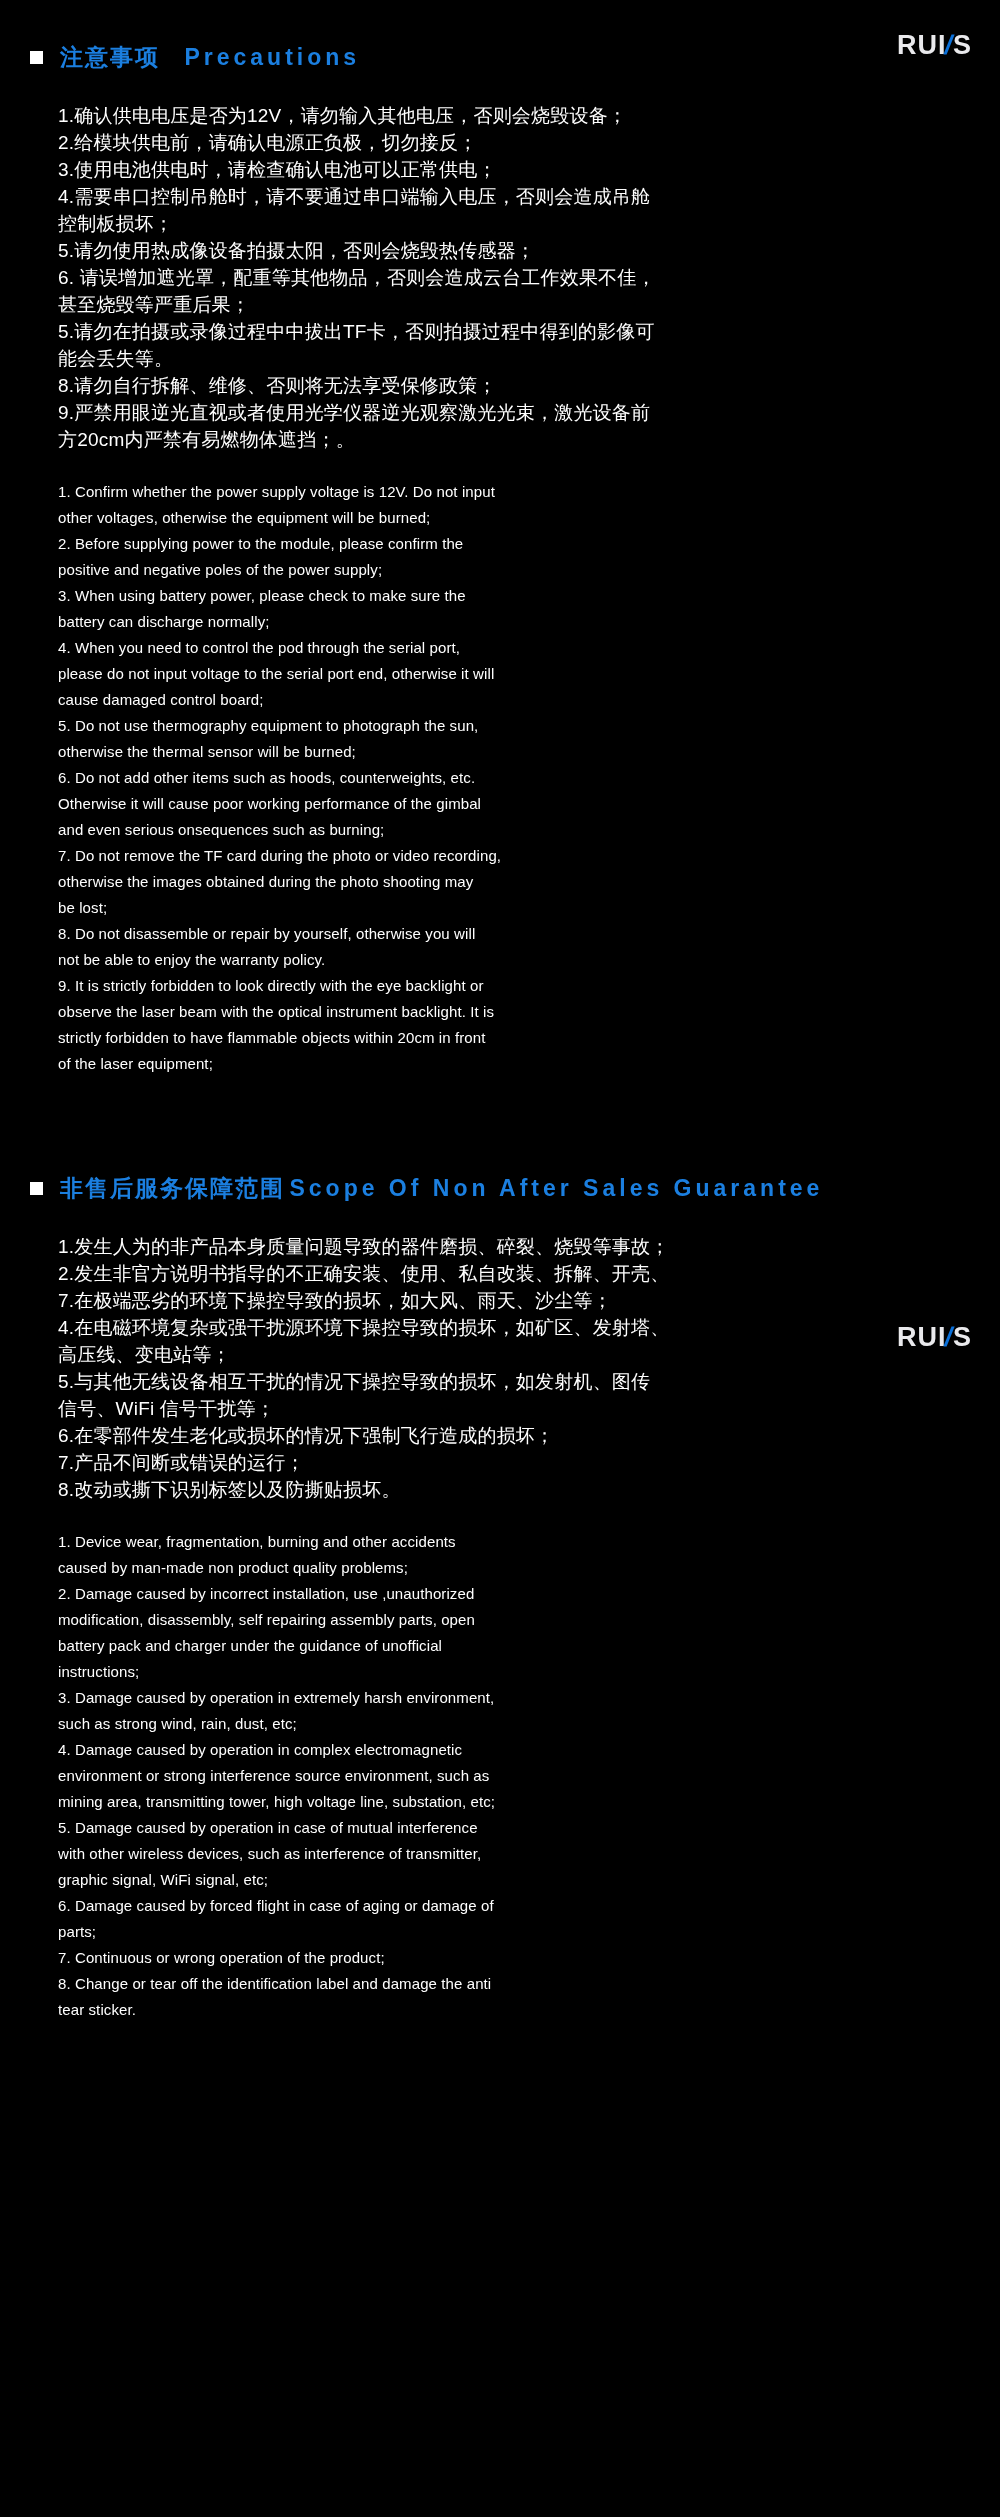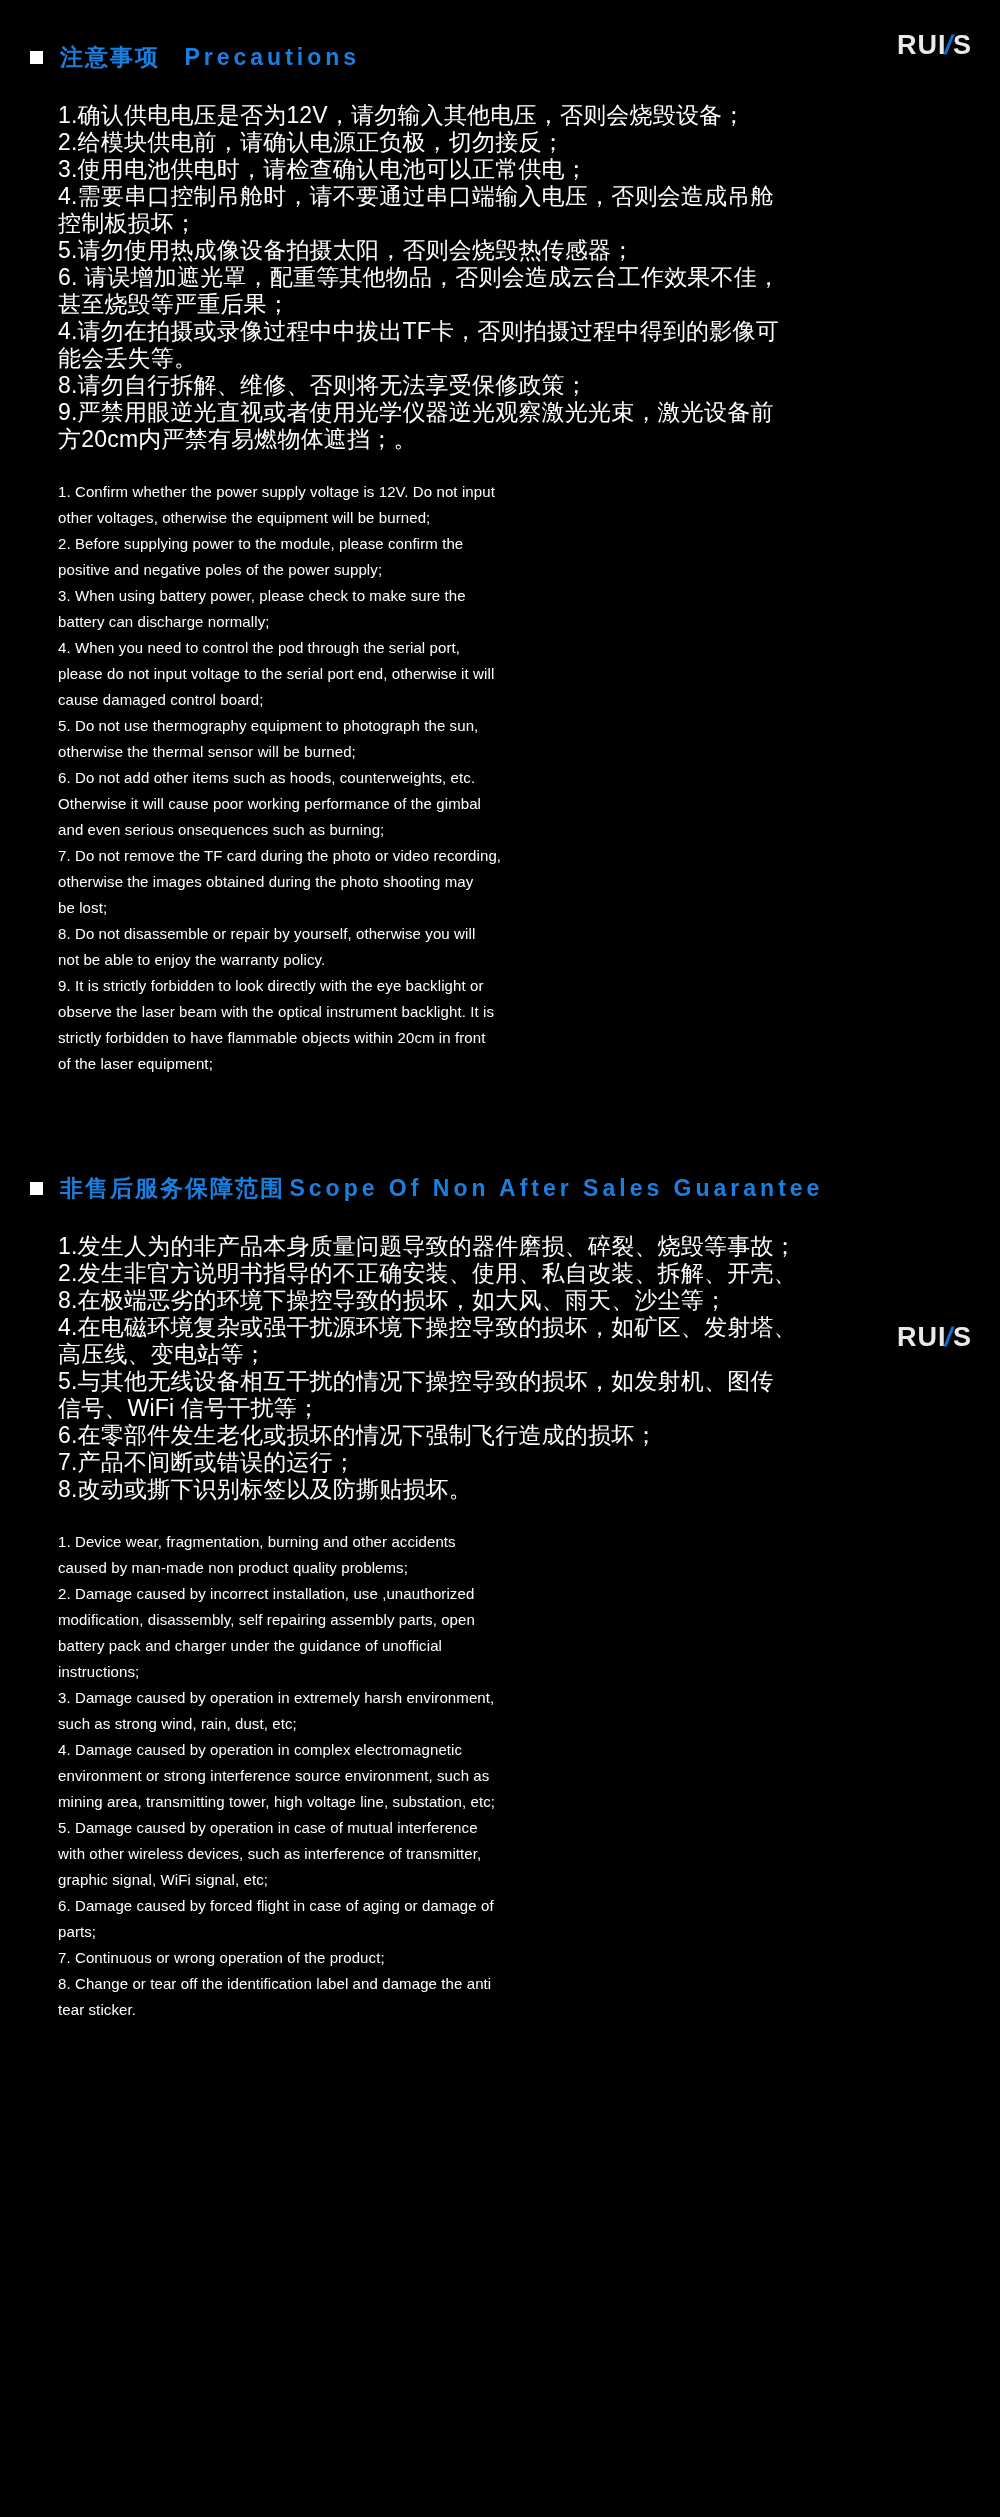--- a/index.html
+++ b/index.html
@@ -78,21 +78,21 @@
 
   
   .body-block {
     padding: 0 46px 0 58px;
   }
   .cn-list, .en-list {
     margin: 0;
     padding: 0;
   }
   .cn-line {
-    font-size: 23px;
+    font-size: 19px;
     line-height: 27px;
     color: #ffffff;
     letter-spacing: 0.2px;
   }
   .en-line {
     font-size: 15px;
     line-height: 26px;
     color: #ffffff;
     letter-spacing: 0.1px;
   }
@@ -124,21 +124,21 @@
     <div class="body-block">
       <div class="cn-list">
         <div class="cn-line">1.确认供电电压是否为12V，请勿输入其他电压，否则会烧毁设备；</div>
         <div class="cn-line">2.给模块供电前，请确认电源正负极，切勿接反；</div>
         <div class="cn-line">3.使用电池供电时，请检查确认电池可以正常供电；</div>
         <div class="cn-line">4.需要串口控制吊舱时，请不要通过串口端输入电压，否则会造成吊舱</div>
         <div class="cn-line">控制板损坏；</div>
         <div class="cn-line">5.请勿使用热成像设备拍摄太阳，否则会烧毁热传感器；</div>
         <div class="cn-line">6. 请误增加遮光罩，配重等其他物品，否则会造成云台工作效果不佳，</div>
         <div class="cn-line">甚至烧毁等严重后果；</div>
-        <div class="cn-line">4.请勿在拍摄或录像过程中中拔出TF卡，否则拍摄过程中得到的影像可</div>
+        <div class="cn-line">5.请勿在拍摄或录像过程中中拔出TF卡，否则拍摄过程中得到的影像可</div>
         <div class="cn-line">能会丢失等。</div>
         <div class="cn-line">8.请勿自行拆解、维修、否则将无法享受保修政策；</div>
         <div class="cn-line">9.严禁用眼逆光直视或者使用光学仪器逆光观察激光光束，激光设备前</div>
         <div class="cn-line">方20cm内严禁有易燃物体遮挡；。</div>
       </div>
 
       <div class="gap-cn-en"></div>
 
       <div class="en-list">
         <div class="en-line">1. Confirm whether the power supply voltage is 12V. Do not input</div>
@@ -182,21 +182,21 @@
         <div class="title-en">Scope Of Non After Sales Guarantee</div>
       </div>
     </div>
 
     <div class="gap-title-body"></div>
 
     <div class="body-block">
       <div class="cn-list">
         <div class="cn-line">1.发生人为的非产品本身质量问题导致的器件磨损、碎裂、烧毁等事故；</div>
         <div class="cn-line">2.发生非官方说明书指导的不正确安装、使用、私自改装、拆解、开壳、</div>
-        <div class="cn-line">8.在极端恶劣的环境下操控导致的损坏，如大风、雨天、沙尘等；</div>
+        <div class="cn-line">7.在极端恶劣的环境下操控导致的损坏，如大风、雨天、沙尘等；</div>
         <div class="cn-line">4.在电磁环境复杂或强干扰源环境下操控导致的损坏，如矿区、发射塔、</div>
         <div class="cn-line">高压线、变电站等；</div>
         <div class="cn-line">5.与其他无线设备相互干扰的情况下操控导致的损坏，如发射机、图传</div>
         <div class="cn-line">信号、WiFi 信号干扰等；</div>
         <div class="cn-line">6.在零部件发生老化或损坏的情况下强制飞行造成的损坏；</div>
         <div class="cn-line">7.产品不间断或错误的运行；</div>
         <div class="cn-line">8.改动或撕下识别标签以及防撕贴损坏。</div>
       </div>
 
       <div class="gap-cn-en"></div>

